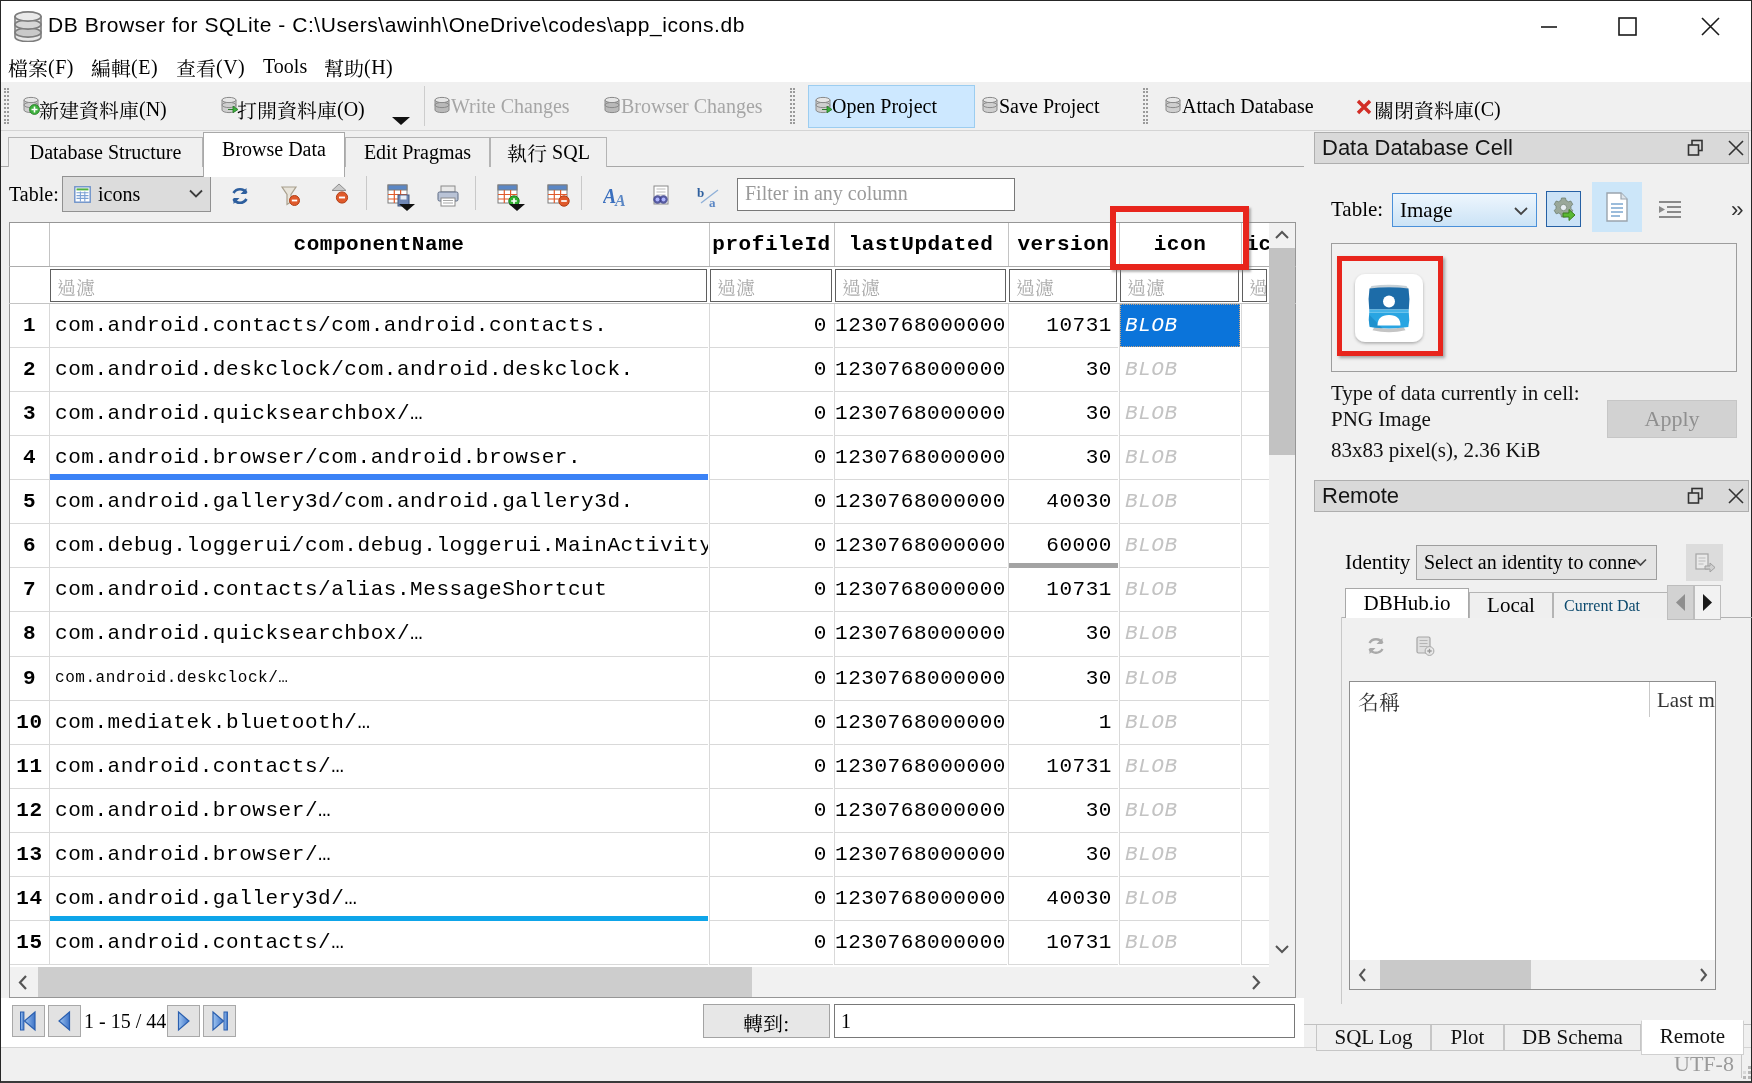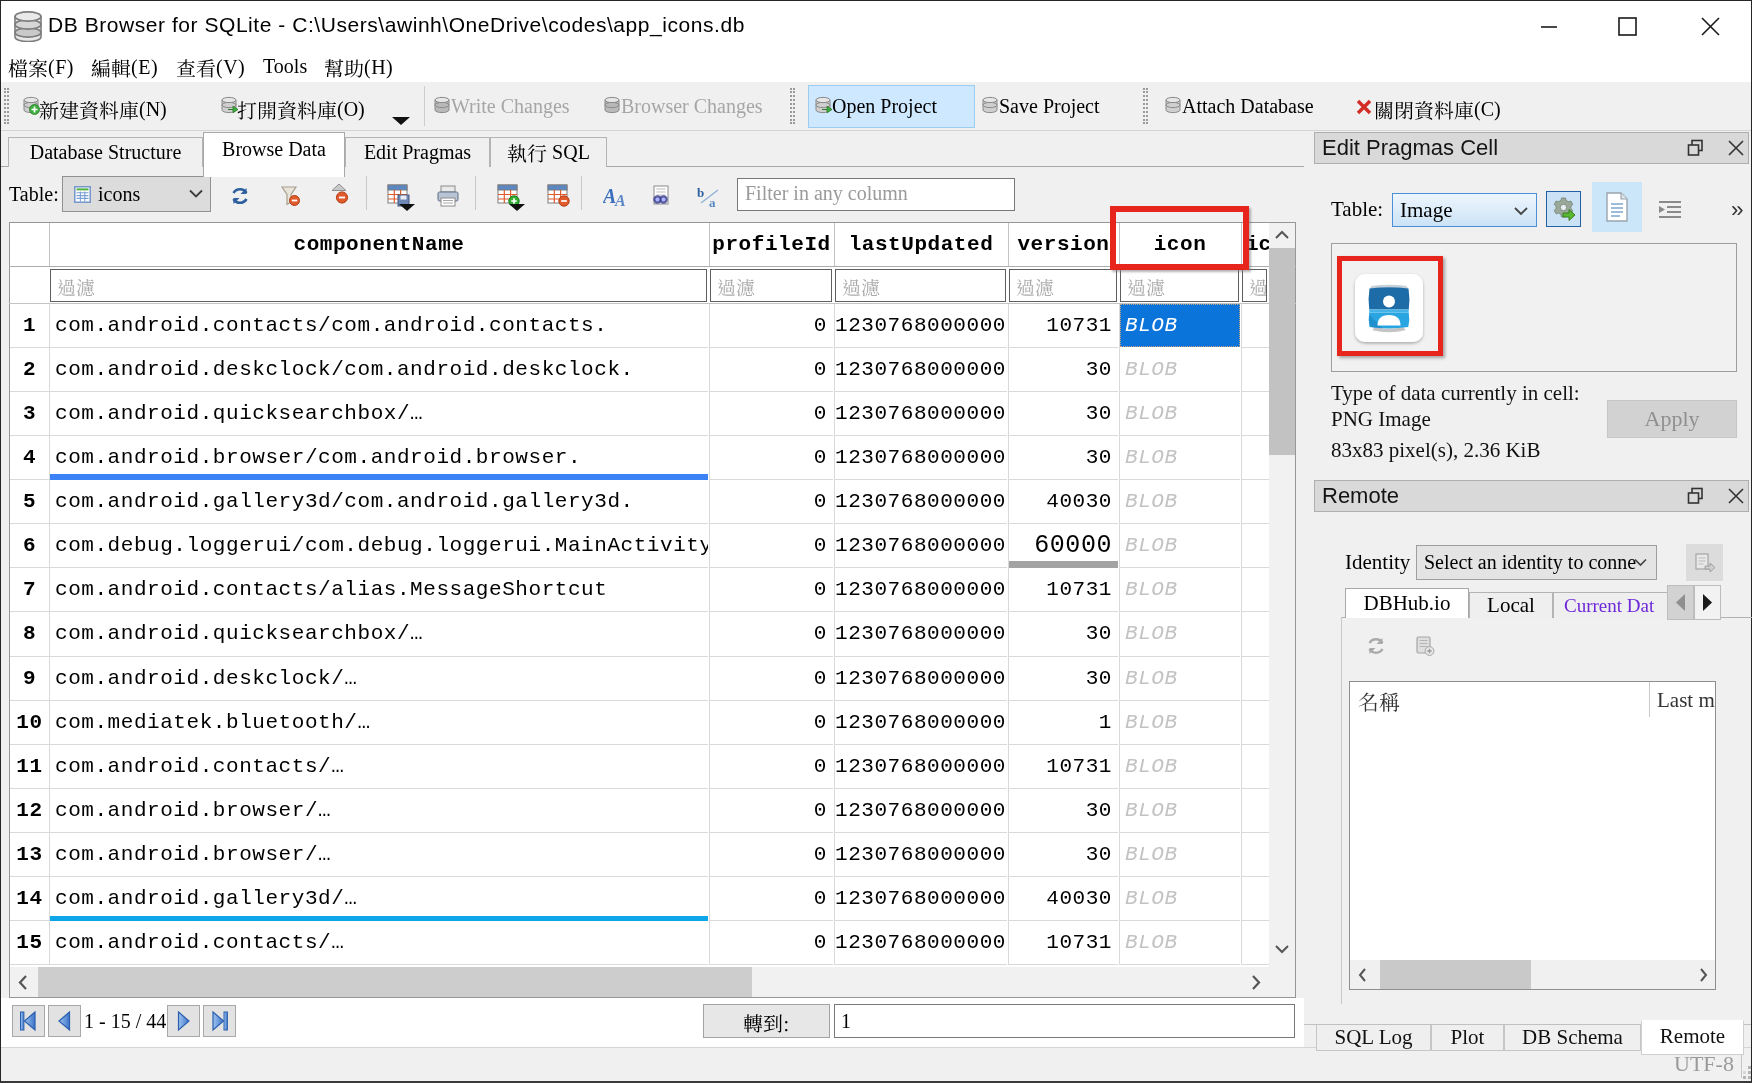--- a/index.html
+++ b/index.html
@@ -323,39 +323,39 @@
 <div class="abs mono" style="left:50px;top:480px;width:658px;height:44px;font-size:21px;letter-spacing:0.55px;line-height:43px;border-bottom:1px solid #d9d9d9;padding-left:5px;white-space:nowrap;overflow:hidden;">com.android.gallery3d/com.android.gallery3d.</div>
 <div class="abs mono" style="left:710px;top:480px;width:123px;height:44px;font-size:21px;letter-spacing:0.55px;line-height:43px;border-bottom:1px solid #d9d9d9;text-align:right;padding-right:6px;">0</div>
 <div class="abs mono" style="left:835px;top:480px;width:172px;height:44px;font-size:21px;letter-spacing:0.55px;line-height:43px;border-bottom:1px solid #d9d9d9;text-align:right;padding-right:6px;">1230768000000</div>
 <div class="abs mono" style="left:1009px;top:480px;width:109px;height:44px;font-size:21px;letter-spacing:0.55px;line-height:43px;border-bottom:1px solid #d9d9d9;text-align:right;padding-right:6px;">40030</div>
 <div class="abs mono" style="left:1120px;top:480px;width:120px;height:44px;font-size:21px;font-style:italic;letter-spacing:0.55px;line-height:43px;color:#c3c3c3;border-bottom:1px solid #d9d9d9;padding-left:5px;">BLOB</div>
 <div class="abs" style="left:1241px;top:480px;width:28px;height:44px;border-bottom:1px solid #d9d9d9;"></div>
 <div class="abs mono" style="left:10px;top:524px;width:39px;height:44px;font-size:21px;font-weight:bold;letter-spacing:0.55px;text-align:center;line-height:43px;border-bottom:1px solid #d9d9d9;">6</div>
 <div class="abs mono" style="left:50px;top:524px;width:658px;height:44px;font-size:21px;letter-spacing:0.55px;line-height:43px;border-bottom:1px solid #d9d9d9;padding-left:5px;white-space:nowrap;overflow:hidden;">com.debug.loggerui/com.debug.loggerui.MainActivity</div>
 <div class="abs mono" style="left:710px;top:524px;width:123px;height:44px;font-size:21px;letter-spacing:0.55px;line-height:43px;border-bottom:1px solid #d9d9d9;text-align:right;padding-right:6px;">0</div>
 <div class="abs mono" style="left:835px;top:524px;width:172px;height:44px;font-size:21px;letter-spacing:0.55px;line-height:43px;border-bottom:1px solid #d9d9d9;text-align:right;padding-right:6px;">1230768000000</div>
-<div class="abs mono" style="left:1009px;top:524px;width:109px;height:44px;font-size:25px;letter-spacing:0.55px;line-height:43px;border-bottom:7px solid #a3a3a3;text-align:right;padding-right:6px;">60000</div>
+<div class="abs mono" style="left:1009px;top:524px;width:109px;height:44px;font-size:21px;letter-spacing:0.55px;line-height:43px;border-bottom:5px solid #a3a3a3;text-align:right;padding-right:6px;">60000</div>
 <div class="abs mono" style="left:1120px;top:524px;width:120px;height:44px;font-size:21px;font-style:italic;letter-spacing:0.55px;line-height:43px;color:#c3c3c3;border-bottom:1px solid #d9d9d9;padding-left:5px;">BLOB</div>
 <div class="abs" style="left:1241px;top:524px;width:28px;height:44px;border-bottom:1px solid #d9d9d9;"></div>
 <div class="abs mono" style="left:10px;top:568px;width:39px;height:44px;font-size:21px;font-weight:bold;letter-spacing:0.55px;text-align:center;line-height:43px;border-bottom:1px solid #d9d9d9;">7</div>
 <div class="abs mono" style="left:50px;top:568px;width:658px;height:44px;font-size:21px;letter-spacing:0.55px;line-height:43px;border-bottom:1px solid #d9d9d9;padding-left:5px;white-space:nowrap;overflow:hidden;">com.android.contacts/alias.MessageShortcut</div>
 <div class="abs mono" style="left:710px;top:568px;width:123px;height:44px;font-size:21px;letter-spacing:0.55px;line-height:43px;border-bottom:1px solid #d9d9d9;text-align:right;padding-right:6px;">0</div>
 <div class="abs mono" style="left:835px;top:568px;width:172px;height:44px;font-size:21px;letter-spacing:0.55px;line-height:43px;border-bottom:1px solid #d9d9d9;text-align:right;padding-right:6px;">1230768000000</div>
 <div class="abs mono" style="left:1009px;top:568px;width:109px;height:44px;font-size:21px;letter-spacing:0.55px;line-height:43px;border-bottom:1px solid #d9d9d9;text-align:right;padding-right:6px;">10731</div>
 <div class="abs mono" style="left:1120px;top:568px;width:120px;height:44px;font-size:21px;font-style:italic;letter-spacing:0.55px;line-height:43px;color:#c3c3c3;border-bottom:1px solid #d9d9d9;padding-left:5px;">BLOB</div>
 <div class="abs" style="left:1241px;top:568px;width:28px;height:44px;border-bottom:1px solid #d9d9d9;"></div>
 <div class="abs mono" style="left:10px;top:612px;width:39px;height:45px;font-size:21px;font-weight:bold;letter-spacing:0.55px;text-align:center;line-height:44px;border-bottom:1px solid #d9d9d9;">8</div>
 <div class="abs mono" style="left:50px;top:612px;width:658px;height:45px;font-size:21px;letter-spacing:0.55px;line-height:44px;border-bottom:1px solid #d9d9d9;padding-left:5px;white-space:nowrap;overflow:hidden;">com.android.quicksearchbox/…</div>
 <div class="abs mono" style="left:710px;top:612px;width:123px;height:45px;font-size:21px;letter-spacing:0.55px;line-height:44px;border-bottom:1px solid #d9d9d9;text-align:right;padding-right:6px;">0</div>
 <div class="abs mono" style="left:835px;top:612px;width:172px;height:45px;font-size:21px;letter-spacing:0.55px;line-height:44px;border-bottom:1px solid #d9d9d9;text-align:right;padding-right:6px;">1230768000000</div>
 <div class="abs mono" style="left:1009px;top:612px;width:109px;height:45px;font-size:21px;letter-spacing:0.55px;line-height:44px;border-bottom:1px solid #d9d9d9;text-align:right;padding-right:6px;">30</div>
 <div class="abs mono" style="left:1120px;top:612px;width:120px;height:45px;font-size:21px;font-style:italic;letter-spacing:0.55px;line-height:44px;color:#c3c3c3;border-bottom:1px solid #d9d9d9;padding-left:5px;">BLOB</div>
 <div class="abs" style="left:1241px;top:612px;width:28px;height:45px;border-bottom:1px solid #d9d9d9;"></div>
 <div class="abs mono" style="left:10px;top:657px;width:39px;height:44px;font-size:21px;font-weight:bold;letter-spacing:0.55px;text-align:center;line-height:43px;border-bottom:1px solid #d9d9d9;">9</div>
-<div class="abs mono" style="left:50px;top:657px;width:658px;height:44px;font-size:21px;letter-spacing:0.55px;line-height:43px;border-bottom:1px solid #d9d9d9;padding-left:5px;white-space:nowrap;overflow:hidden;">com.android.deskclock/…</div>
+<div class="abs mono" style="left:50px;top:657px;width:658px;height:44px;font-size:16px;letter-spacing:0.55px;line-height:43px;border-bottom:1px solid #d9d9d9;padding-left:5px;white-space:nowrap;overflow:hidden;">com.android.deskclock/…</div>
 <div class="abs mono" style="left:710px;top:657px;width:123px;height:44px;font-size:21px;letter-spacing:0.55px;line-height:43px;border-bottom:1px solid #d9d9d9;text-align:right;padding-right:6px;">0</div>
 <div class="abs mono" style="left:835px;top:657px;width:172px;height:44px;font-size:21px;letter-spacing:0.55px;line-height:43px;border-bottom:1px solid #d9d9d9;text-align:right;padding-right:6px;">1230768000000</div>
 <div class="abs mono" style="left:1009px;top:657px;width:109px;height:44px;font-size:21px;letter-spacing:0.55px;line-height:43px;border-bottom:1px solid #d9d9d9;text-align:right;padding-right:6px;">30</div>
 <div class="abs mono" style="left:1120px;top:657px;width:120px;height:44px;font-size:21px;font-style:italic;letter-spacing:0.55px;line-height:43px;color:#c3c3c3;border-bottom:1px solid #d9d9d9;padding-left:5px;">BLOB</div>
 <div class="abs" style="left:1241px;top:657px;width:28px;height:44px;border-bottom:1px solid #d9d9d9;"></div>
 <div class="abs mono" style="left:10px;top:701px;width:39px;height:44px;font-size:21px;font-weight:bold;letter-spacing:0.55px;text-align:center;line-height:43px;border-bottom:1px solid #d9d9d9;">10</div>
 <div class="abs mono" style="left:50px;top:701px;width:658px;height:44px;font-size:21px;letter-spacing:0.55px;line-height:43px;border-bottom:1px solid #d9d9d9;padding-left:5px;white-space:nowrap;overflow:hidden;">com.mediatek.bluetooth/…</div>
 <div class="abs mono" style="left:710px;top:701px;width:123px;height:44px;font-size:21px;letter-spacing:0.55px;line-height:43px;border-bottom:1px solid #d9d9d9;text-align:right;padding-right:6px;">0</div>
 <div class="abs mono" style="left:835px;top:701px;width:172px;height:44px;font-size:21px;letter-spacing:0.55px;line-height:43px;border-bottom:1px solid #d9d9d9;text-align:right;padding-right:6px;">1230768000000</div>
 <div class="abs mono" style="left:1009px;top:701px;width:109px;height:44px;font-size:21px;letter-spacing:0.55px;line-height:43px;border-bottom:1px solid #d9d9d9;text-align:right;padding-right:6px;">1</div>
@@ -473,21 +473,21 @@
 <svg class="abs" style="left:1742px;top:1066px" width="10" height="13" viewBox="0 0 10 13">
 <g fill="#b5b5b5">
       <rect x="6" y="0" width="3" height="3"></rect>
       <rect x="6" y="5" width="3" height="3"></rect>
       <rect x="6" y="10" width="3" height="3"></rect>
 <rect x="1" y="5" width="3" height="3" fill="#d9d9d9"></rect>
       <rect x="1" y="10" width="3" height="3"></rect>
     </g>
   </svg>
 <div class="abs" style="left:1314px;top:132px;width:435px;height:32px;background:#d9d9d9;border:1px solid #aeaeae;"></div>
-<div class="abs sans" style="left:1322px;top:135px;font-size:22px;color:#141414;">Edit Pragmas Cell</div>
+<div class="abs sans" style="left:1322px;top:135px;font-size:22px;color:#141414;">Data Database Cell</div>
 <svg class="abs" style="left:1687px;top:139px" width="58" height="18" viewBox="0 0 58 18">
     <g stroke="#333" stroke-width="1.6" fill="none">
       <rect x="5" y="1.5" width="10" height="10"></rect>
       <rect x="1.5" y="6" width="10" height="10" fill="#d9d9d9"></rect>
       <path d="M42 2 L56 16 M56 2 L42 16"></path>
     </g>
   </svg>
 <div class="abs ser" style="left:1331px;top:197px;font-size:21px;color:#000;">Table:</div>
 <div class="abs" style="left:1392px;top:193px;width:145px;height:34px;background:linear-gradient(#eef6fd,#cbe3f6);border:1px solid #4a90d9;"></div>
 <div class="abs ser" style="left:1400px;top:198px;font-size:21px;color:#000;">Image</div>
@@ -556,21 +556,21 @@
 <div class="abs" style="left:1686px;top:544px;width:37px;height:37px;background:#dcdcdc;"></div>
 <svg class="abs" style="left:1694px;top:552px" width="22" height="22" viewBox="0 0 22 22">
 <rect x="2" y="2" width="12" height="15" fill="#e9e9e9" stroke="#a5a5a5" stroke-width="1.2"></rect>
 <path d="M4.5 6h7M4.5 9h7M4.5 12h5" stroke="#bbb" stroke-width="1"></path>
 <path d="M11 14 h5 v-3 l5 4.5-5 4.5 v-3 h-5z" fill="#cfcfcf" stroke="#a0a0a0"></path>
   </svg>
 <div class="abs" style="left:1341px;top:617px;width:411px;height:1px;background:#b2b2b2;"></div>
 <div class="abs" style="left:1341px;top:617px;width:1px;height:387px;background:#c9c9c9;"></div>
 <div class="abs ser" style="left:1345px;top:588px;width:124px;height:30px;background:#fff;border:1px solid #a8a8a8;border-bottom:none;font-size:21px;color:#000;text-align:center;line-height:28px;z-index:2;">DBHub.io</div>
 <div class="abs ser" style="left:1469px;top:592px;width:84px;height:26px;background:#efefef;border:1px solid #b4b4b4;border-bottom:none;font-size:21px;color:#000;text-align:center;line-height:25px;">Local</div>
-<div class="abs ser" style="left:1553px;top:592px;width:115px;height:26px;background:#efefef;border:1px solid #b4b4b4;border-bottom:none;font-size:19px;color:#6d28d9;line-height:25px;padding-left:10px;overflow:hidden;white-space:nowrap;">Current Dat</div>
+<div class="abs ser" style="left:1553px;top:592px;width:115px;height:26px;background:#efefef;border:1px solid #b4b4b4;border-bottom:none;font-size:16px;color:#0c4a6e;line-height:25px;padding-left:10px;overflow:hidden;white-space:nowrap;">Current Dat</div>
 <div class="abs" style="left:1667px;top:585px;width:27px;height:35px;background:#d2d2d2;border:1px solid #bdbdbd;"></div>
 <svg class="abs" style="left:1672px;top:592px" width="17" height="21">
     <path d="M13 2 L4 10.5 L13 19z" fill="#8f8f8f"></path>
   </svg>
 <div class="abs" style="left:1694px;top:585px;width:27px;height:35px;background:#f2f2f2;border:1px solid #bdbdbd;"></div>
 <svg class="abs" style="left:1699px;top:592px" width="17" height="21">
     <path d="M4 2 L13 10.5 L4 19z" fill="#1a1a1a"></path>
   </svg>
 <svg class="abs" style="left:1365px;top:635px" width="22" height="22" viewBox="0 0 22 22">
 <g fill="none" stroke="#a9a9a9" stroke-width="2.4">

